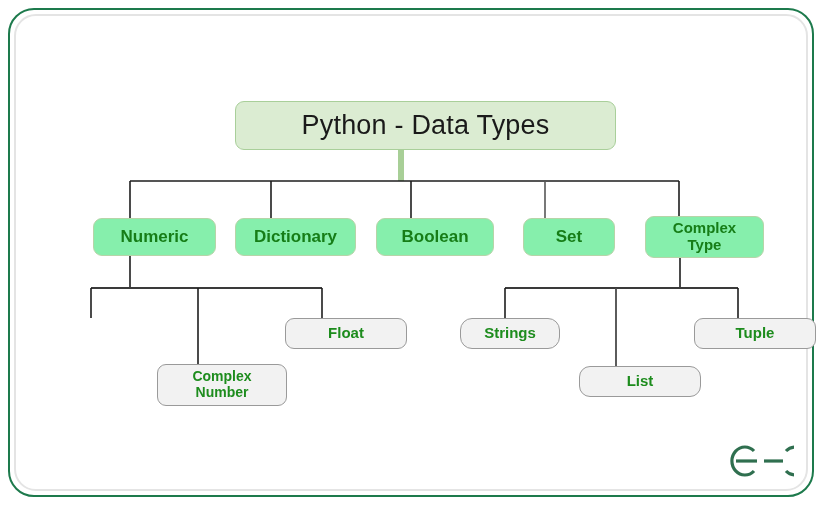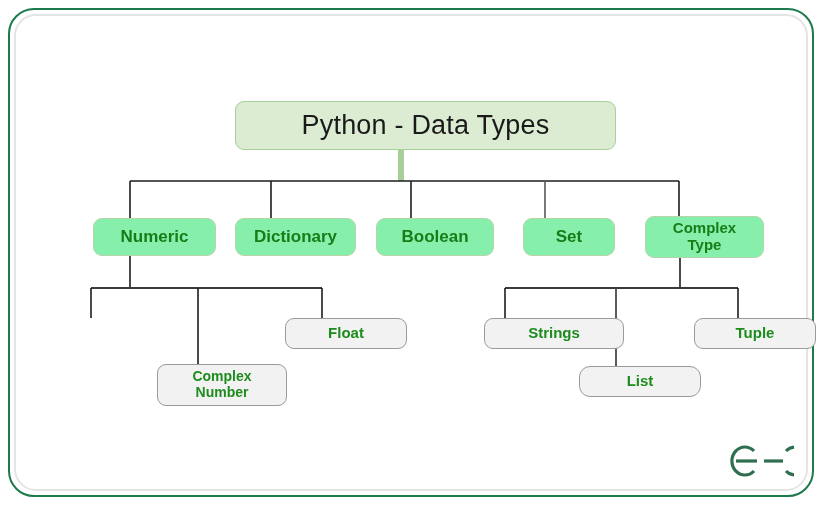--- a/index.html
+++ b/index.html
@@ -130,21 +130,21 @@
   <div class="node level1" style="left:211px; top:218px; width:121px; height:38px;">Dictionary</div>
   <div class="node level1" style="left:352px; top:218px; width:118px; height:38px;">Boolean</div>
   <div class="node level1" style="left:499px; top:218px; width:92px; height:38px;">Set</div>
   <div class="node level1" style="left:621px; top:216px; width:119px; height:42px; font-size:15px;">Complex
 Type</div>
 
   <div class="node level2" style="left:133px; top:364px; width:130px; height:42px; font-size:14px;">Complex
 Number</div>
   <div class="node level2" style="left:261px; top:318px; width:122px; height:31px;">Float</div>
 
-  <div class="node level2" style="left:460px; top:318px; width:140px; height:31px;">Strings</div>
+  <div class="node level2" style="left:436px; top:318px; width:100px; height:31px;border-radius:12px;">Strings</div>
   <div class="node level2" style="left:555px; top:366px; width:122px; height:31px;border-radius:11px;">List</div>
   <div class="node level2" style="left:670px; top:318px; width:122px; height:31px;">Tuple</div>
 
   <svg class="logo" viewBox="0 0 70 42" xmlns="http://www.w3.org/2000/svg">
     <g fill="none" stroke="#2f6f4f" stroke-width="3.2">
 
       <path d="M30 14 A13 14 0 1 0 30 34"></path>
       <line x1="12" y1="24" x2="33" y2="24"></line>
 
       <path d="M62 14 A13 14 0 1 1 62 34"></path>

